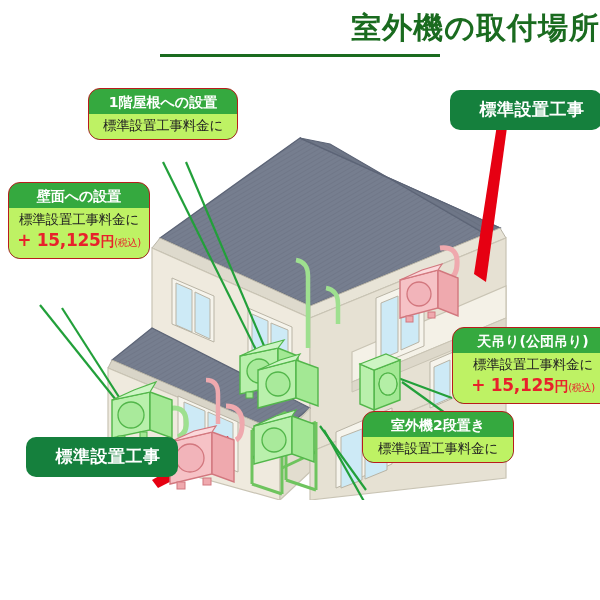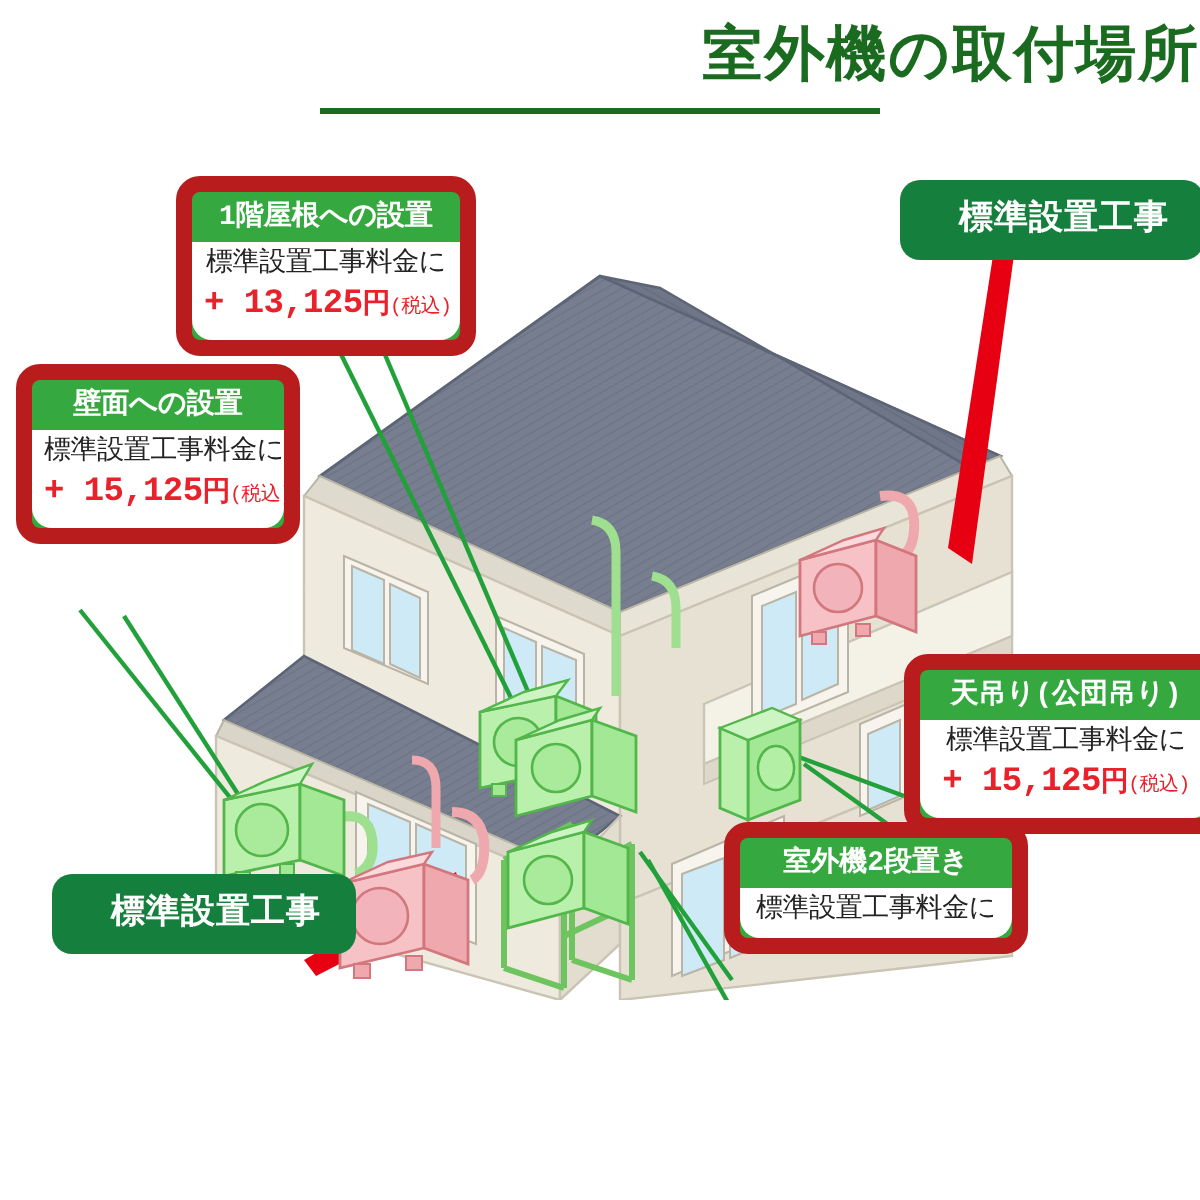--- a/index.html
+++ b/index.html
@@ -47,37 +47,36 @@
     top: 60px;
     width: 600px;
     height: 440px;
   }
   #scene svg { display: block; }
 
   
   .callout {
     position: absolute;
     background: #35a93f;
-    border: 8px solid #b91c1c;
+    border: 1px solid #b91c1c;
     border-radius: 12px;
     box-sizing: border-box;
     overflow: hidden;
-    font-family: Liberation Mono, monospace;
   }
   .callout .c-head {
     color: #ffffff;
     font-size: 14px;
     font-weight: bold;
     text-align: center;
     line-height: 22px;
     padding: 2px 6px 1px 6px;
     white-space: nowrap;
   }
   .callout .c-body {
-    background: #ffffff;
+    background: #bef264;
     border-radius: 0 0 10px 10px;
     padding: 2px 6px 4px 6px;
     text-align: center;
   }
   .callout .c-sub {
     color: #232323;
     font-size: 13.5px;
     line-height: 19px;
     white-space: nowrap;
     letter-spacing: -0.2px;
@@ -304,24 +303,20 @@
         <path d="M326,228 q12,2 12,16 l0,20" stroke="#9ee08f"></path>
         <path d="M206,320 q12,0 12,14 l0,30" stroke="#efa9ae"></path>
       </g>
     </svg>
   </div>
 
   <div class="callout" style="left:88px; top:88px; width:150px;">
     <div class="c-head">1階屋根への設置</div>
     <div class="c-body">
       <div class="c-sub">標準設置工事料金に</div>
-      <div class="c-price">
-        <span>+</span>
-        <span>13,125</span><span class="yen">円</span><span class="tax">(税込)</span>
-      </div>
     </div>
   </div>
 
   <div class="callout" style="left:8px; top:182px; width:142px;">
     <div class="c-head">壁面への設置</div>
     <div class="c-body">
       <div class="c-sub">標準設置工事料金に</div>
       <div class="c-price">
         <span>+</span>
         <span>15,125</span><span class="yen">円</span><span class="tax">(税込)</span>

